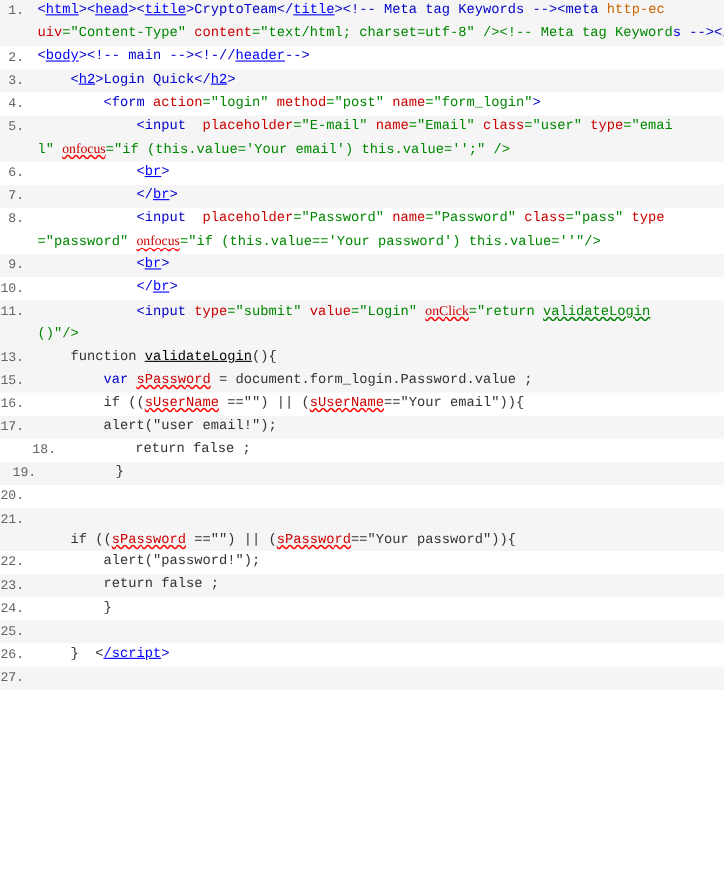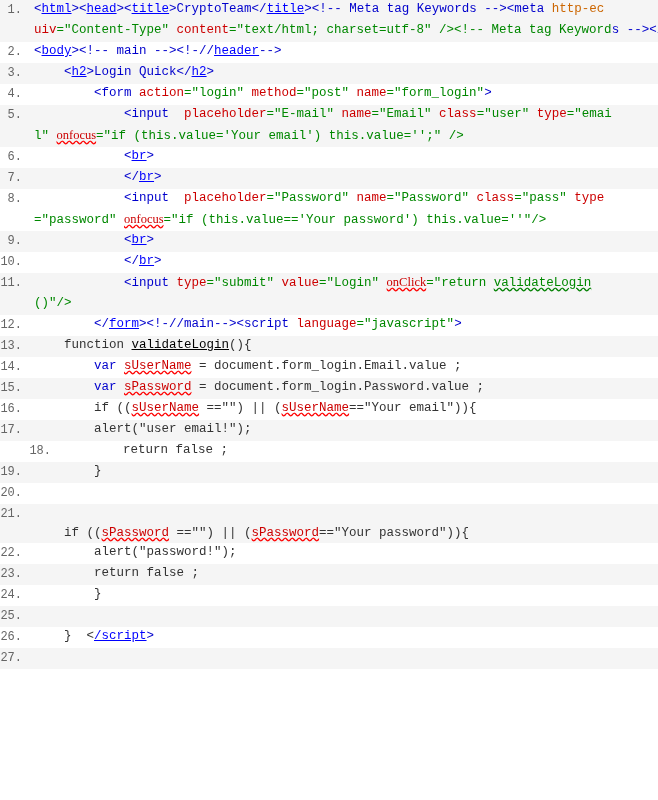--- a/index.html
+++ b/index.html
@@ -126,49 +126,41 @@
       <div class="line-content"><span class="tag">            &lt;/</span><span class="tag link-style">br</span><span class="tag">&gt;</span></div>
     </div>
     <div class="code-line" style="background: rgb(245, 245, 245);">
       <div class="line-number">11.</div>
       <div class="line-content"><span class="tag">            &lt;</span><span class="tag">input </span><span class="attr-name">type</span><span class="green-text">="submit" </span><span class="attr-name">value</span><span class="green-text">="Login" </span><span class="red-text underline-red">onClick</span><span class="green-text">="return </span><span class="green-text underline-green">validateLogin</span></div>
     </div>
     <div class="code-line" style="background: rgb(245, 245, 245);">
       <div class="line-number"></div>
       <div class="line-content"><span class="green-text">()"/&gt;</span></div>
     </div>
-    <div class="code-line" style="background: rgb(255, 255, 255);">
-      <div class="line-number">12.</div>
-      <div class="line-content"><span class="tag">        &lt;/</span><span class="tag link-style">form</span><span class="tag">&gt;&lt;!-//main--&gt;&lt;</span><span class="tag">script </span><span class="attr-name">language</span><span class="green-text">="javascript"</span><span class="tag">&gt;</span></div>
-    </div>
     <div class="code-line" style="background: rgb(245, 245, 245);">
       <div class="line-number">13.</div>
       <div class="line-content"><span class="text-dark">    function </span><span class="js-func">validateLogin</span><span class="text-dark">(){</span></div>
-    </div>
-    <div class="code-line" style="background: rgb(255, 255, 255);">
-      <div class="line-number">14.</div>
-      <div class="line-content"><span class="js-keyword">        var </span><span class="js-var">sUserName</span><span class="text-dark"> = document.form_login.Email.value ;</span></div>
     </div>
     <div class="code-line" style="background: rgb(245, 245, 245);">
       <div class="line-number">15.</div>
       <div class="line-content"><span class="js-keyword">        var </span><span class="js-var">sPassword</span><span class="text-dark"> = document.form_login.Password.value ;</span></div>
     </div>
     <div class="code-line" style="background: rgb(255, 255, 255);">
       <div class="line-number">16.</div>
       <div class="line-content"><span class="text-dark">        if ((</span><span class="js-var">sUserName</span><span class="text-dark"> =="") || (</span><span class="js-var">sUserName</span><span class="text-dark">=="Your email")){</span></div>
     </div>
     <div class="code-line" style="background: rgb(245, 245, 245);">
       <div class="line-number">17.</div>
       <div class="line-content"><span class="text-dark">        alert("user email!");</span></div>
     </div>
     <div class="code-line" style="background: rgb(255, 255, 255); margin-left: 29px;">
       <div class="line-number">18.</div>
       <div class="line-content"><span class="text-dark">        return false ;</span></div>
     </div>
-    <div class="code-line" style="background: rgb(245, 245, 245);">
+    <div class="code-line" style="background: rgb(245, 245, 245); padding-left: 11px;">
       <div class="line-number">19.</div>
       <div class="line-content"><span class="text-dark">        }</span></div>
     </div>
     <div class="code-line" style="background: rgb(255, 255, 255);">
       <div class="line-number">20.</div>
       <div class="line-content"></div>
     </div>
     <div class="code-line" style="background: rgb(245, 245, 245); flex-direction: column;">
       <div class="line-number">21.</div>
       <div class="line-content"><span class="text-dark">        if ((</span><span class="js-var">sPassword</span><span class="text-dark"> =="") || (</span><span class="js-var">sPassword</span><span class="text-dark">=="Your password")){</span></div>

